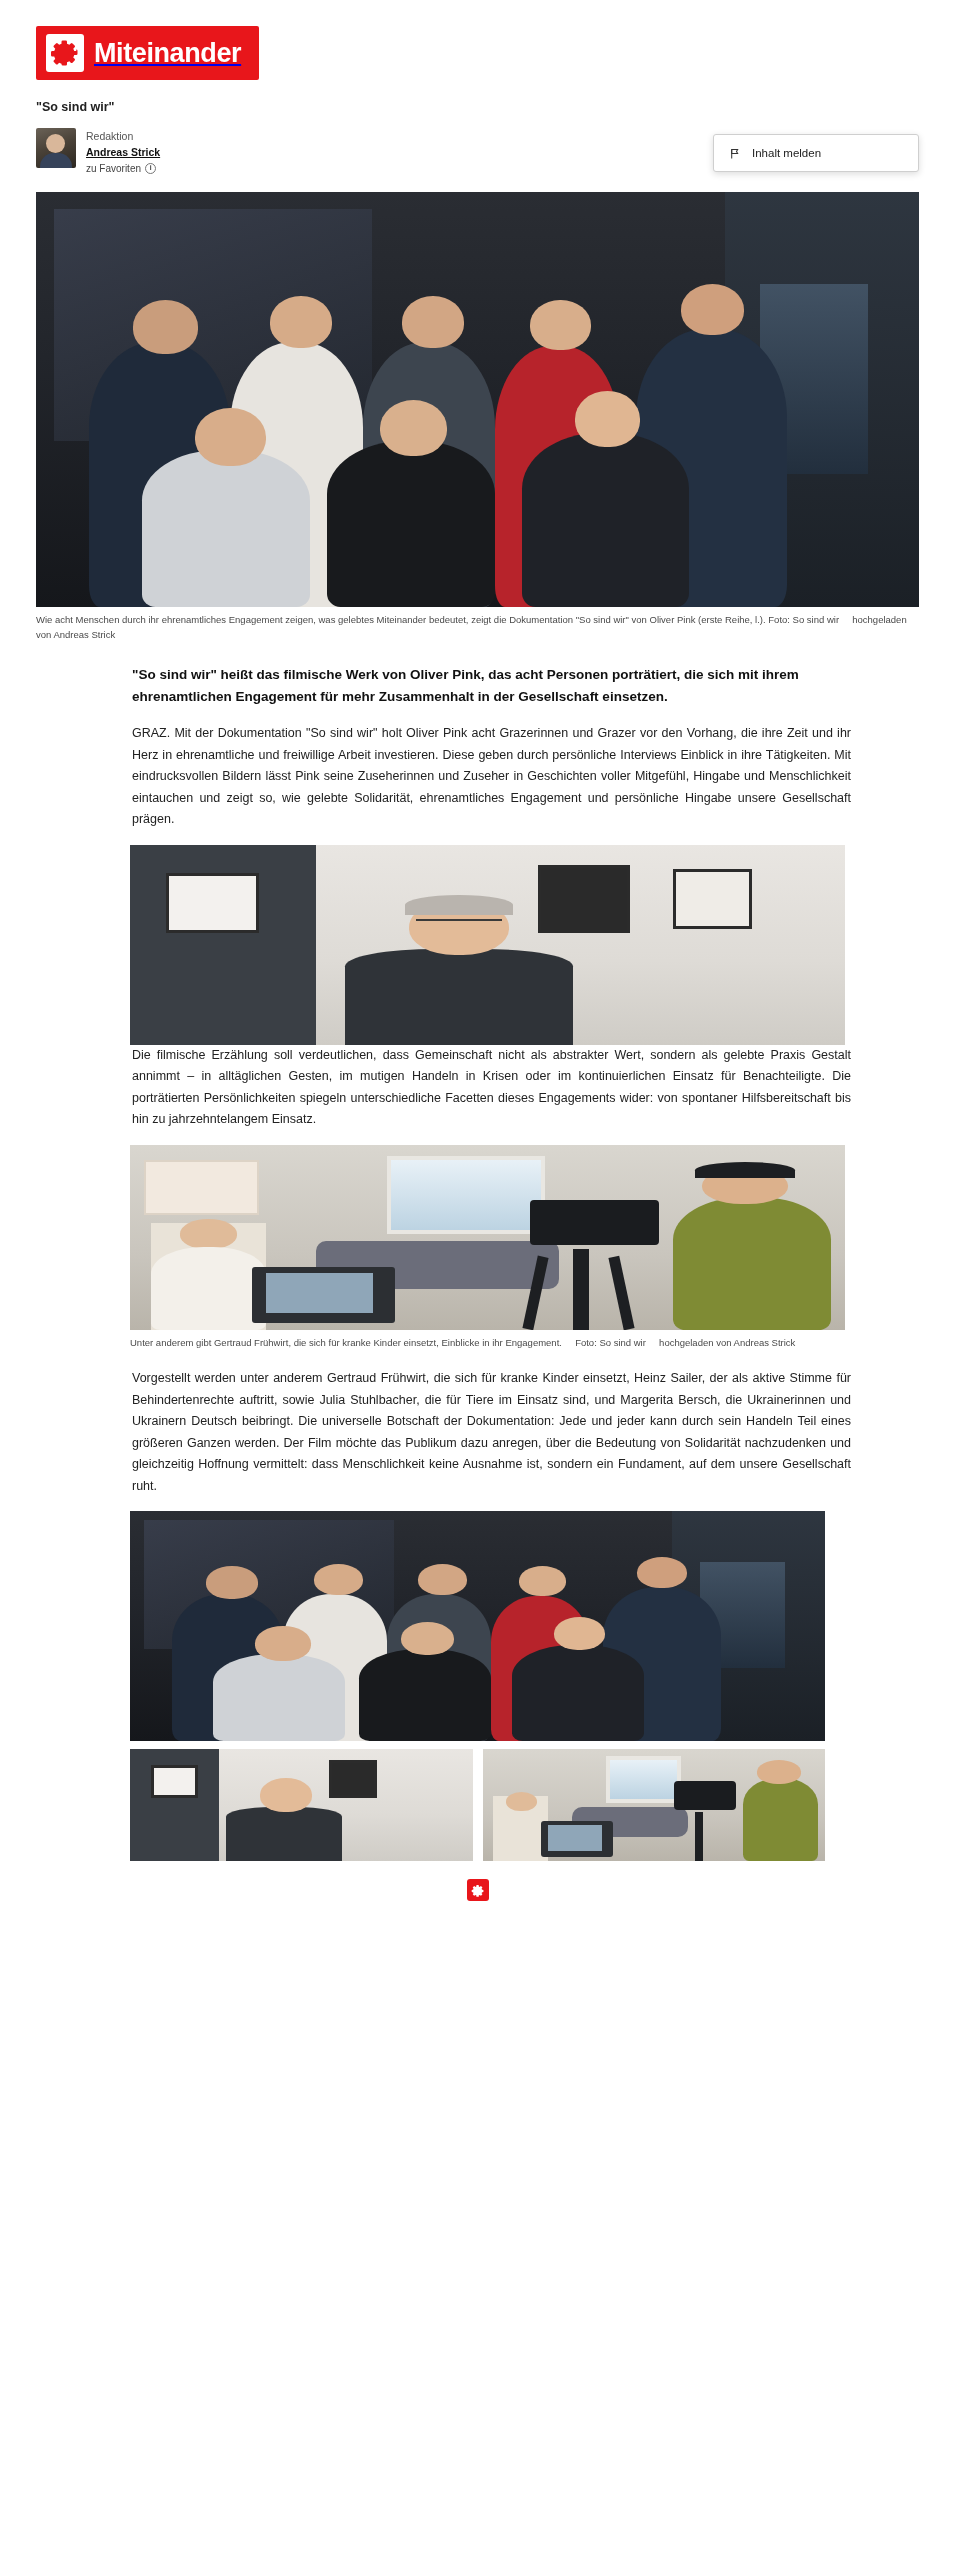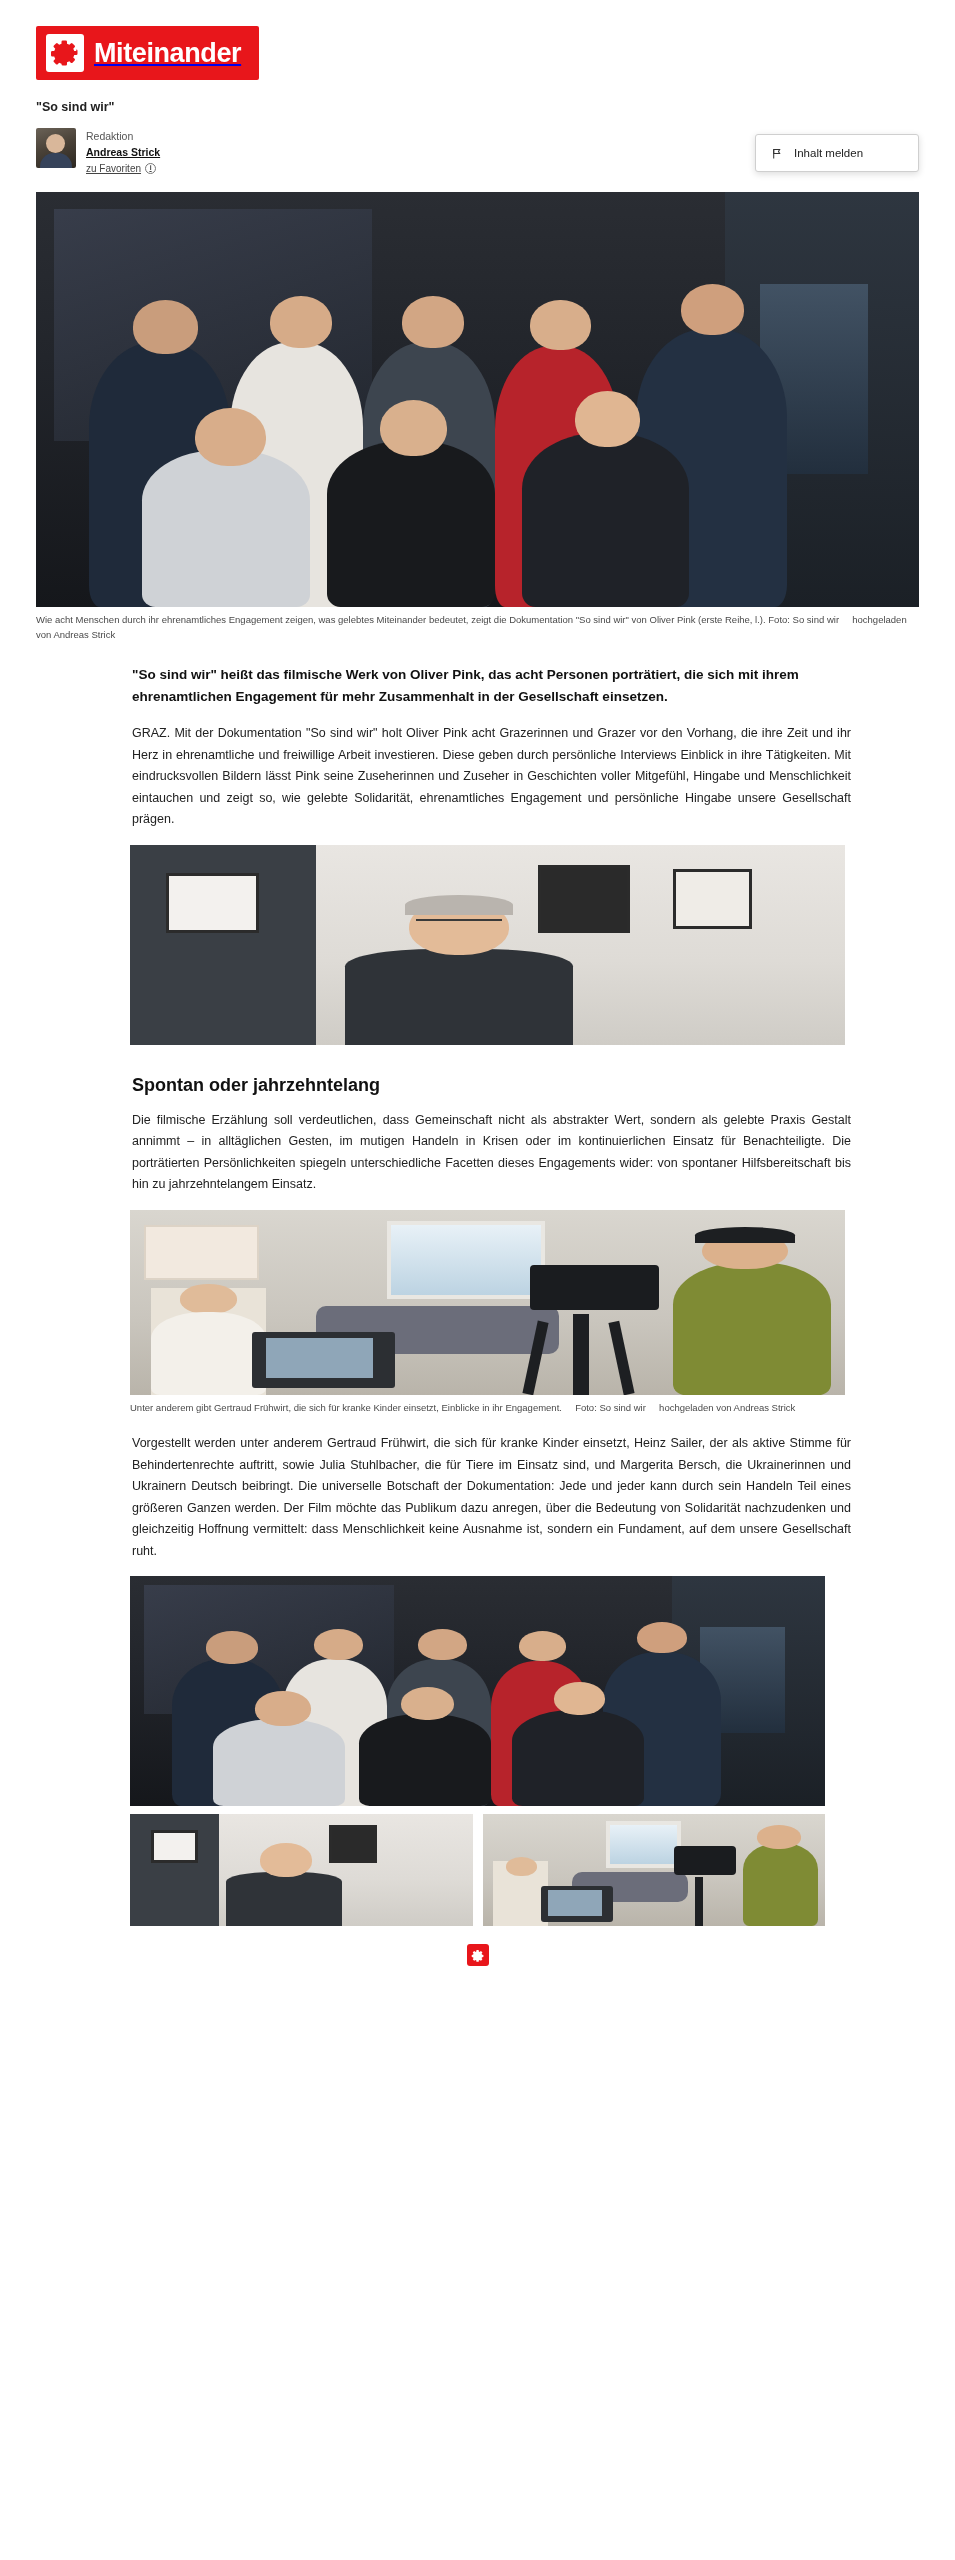--- a/index.html
+++ b/index.html
@@ -118,21 +118,20 @@
     font-weight: bold;
     color: #111;
     text-decoration: underline;
     display: block;
   }
   .byline-fav {
     display: inline-flex;
     align-items: center;
     gap: 4px;
     color: #444;
-    text-decoration: underline;
     font-size: 10px;
   }
   .info-circle {
     width: 11px; height: 11px;
     border: 1px solid #777;
     border-radius: 50%;
     display: inline-flex;
     align-items: center; justify-content: center;
     font-size: 8px;
     font-weight: bold;
@@ -162,21 +161,21 @@
     align-items: center; justify-content: center;
     color: #111;
   }
   .icon-btn svg { display: block; }
 
   
   .report-flyout {
     position: absolute;
     right: 36px;
     top: 12px;
-    width: 164px;
+    width: 206px;
     background: #ffffff;
     border: 1px solid #cfcfcf;
     border-radius: 3px;
     box-shadow: 0 2px 7px rgba(0,0,0,.14);
     padding: 9px 12px;
     display: flex;
     align-items: center;
     gap: 8px;
     font-size: 11.5px;
     color: #222;
@@ -421,21 +420,20 @@
         <div class="por-frame" style="left:76%; top:12%; width:11%; height:30%; background:#efece7;"></div>
         <div class="person" style="left:30%; top:52%; width:32%; height:48%; background:#2f3338; border-radius:40% 40% 0 0/18% 18% 0 0;"></div>
         <div class="head" style="left:39%; top:27%; width:14%; height:28%; background:#e3bb98;"></div>
         <div style="position:absolute; left:38.5%; top:25%; width:15%; height:10%; background:#b9b4ae; border-radius:50% 50% 0 0;"></div>
         <div style="position:absolute; left:40%; top:37%; width:12%; height:4%; border-top:2px solid #3a3a3a;"></div>
       </div>
     </div>
   </div>
 
   <div class="body">
-    <h2 class="subhead">Spontan oder jahrzehntelang</h2>
     <p class="para">Die filmische Erzählung soll verdeutlichen, dass Gemeinschaft nicht als abstrakter Wert, sondern als gelebte Praxis Gestalt annimmt – in alltäglichen Gesten, im mutigen Handeln in Krisen oder im kontinuierlichen Einsatz für Benachteiligte. Die porträtierten Persönlichkeiten spiegeln unterschiedliche Facetten dieses Engagements wider: von spontaner Hilfsbereitschaft bis hin zu jahrzehntelangem Einsatz.</p>
   </div>
 
   <div class="media-block" style="padding:0 110px 0 130px;">
     <div class="photo" style="height:185px;">
       <div class="scene">
         <div class="film-bg"></div>
         <div class="film-win" style="left:36%; top:6%; width:22%; height:42%;"></div>
         <div style="position:absolute; left:2%; top:8%; width:16%; height:30%; background:#f2e9df; border:2px solid #ddd3c6;"></div>
         <div class="film-couch" style="left:26%; top:52%; width:34%; height:26%;"></div>

